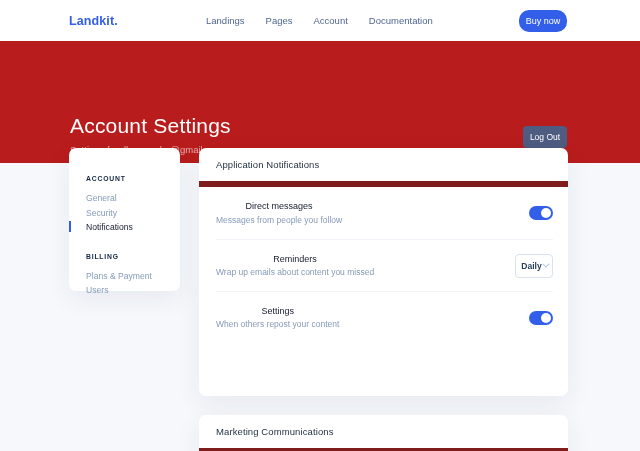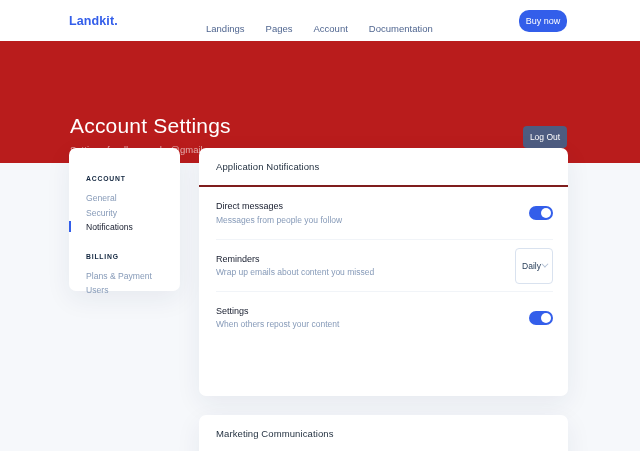--- a/index.html
+++ b/index.html
@@ -17,21 +17,21 @@
     position: absolute; left: 0; top: 0; width: 640px; height: 41px;
     background: #ffffff;
     display: flex; align-items: center;
   }
   .logo {
     position: absolute; left: 69px; top: 50%; transform: translateY(-50%);
     color: #335eea; font-size: 12.5px; font-weight: 700; letter-spacing: .1px;
     cursor: pointer;
   }
   .nav-links {
-    position: absolute; left: 206px; top: 8px; height: 41px;
+    position: absolute; left: 206px; top: 0; height: 41px;
     display: flex; align-items: center; gap: 21px;
   }
   .nav-link { font-size: 9.5px; color: #506690; cursor: pointer; white-space: nowrap; }
   .btn-buy {
     position: absolute; right: 73px; top: 10px;
     width: 48px; height: 22px;
     background: #335eea; color: #ffffff; border: none; border-radius: 10px;
     font-family: inherit; font-size: 9px; cursor: pointer;
     display: flex; align-items: center; justify-content: center;
   }
@@ -83,48 +83,48 @@
   .side-item.active { color: #161c2d; }
   .active-bar {
     position: absolute; left: -17px; top: -1px; width: 2px; height: 11px;
     background: #335eea;
   }
 
   
   .main-card { left: 199px; top: 148px; width: 369px; height: 248px; }
   .card-header {
     height: 39px; display: flex; align-items: center; padding: 0 17px;
-    border-bottom: 2px solid #7f1d1d;
+    border-bottom: 6px solid #7f1d1d;
   }
   .card-title { font-size: 9.5px; color: #1f2d3d; letter-spacing: .1px; }
   .rows { margin: 0 15px 0 17px; }
   .setting-row {
-    height: 52px; display: flex; align-items: center; justify-content: space-between;
+    height: 52px; display: flex; align-items: center; justify-content: space-between; text-align: center;
   }
   .setting-row + .setting-row { border-top: 1px solid #f1f4f8; }
   .row-text {}
   .row-title { font-size: 9px; color: #161c2d; margin-bottom: 3.5px; }
   .row-subtitle { font-size: 8.5px; color: #869ab8; }
 
   
   .toggle {
     position: relative; width: 24px; height: 14px; border-radius: 7px;
     background: #335eea; cursor: pointer; flex: none;
   }
   .toggle .knob {
     position: absolute; right: 2px; top: 2px; width: 10px; height: 10px;
     border-radius: 50%; background: #ffffff;
   }
 
   
   .select {
-    width: 38px; height: 36px; background: #fff;
+    width: 38px; height: 24px; background: #fff;
     border: 1px solid #d9e2ef; border-radius: 4px;
     display: flex; align-items: center; justify-content: center; 
-    cursor: pointer; flex: none;
+    cursor: pointer; flex: none; font-weight: bold;
   }
   .select-value { font-size: 8.5px; color: #283e59; }
   .chevron {
     width: 5px; height: 5px; border-right: 1px solid #b0bfd4; border-bottom: 1px solid #b0bfd4;
     transform: rotate(45deg) translateY(-2px);
   }
 
   
   .marketing-card { left: 199px; top: 415px; width: 369px; height: 80px; }
 </style>

